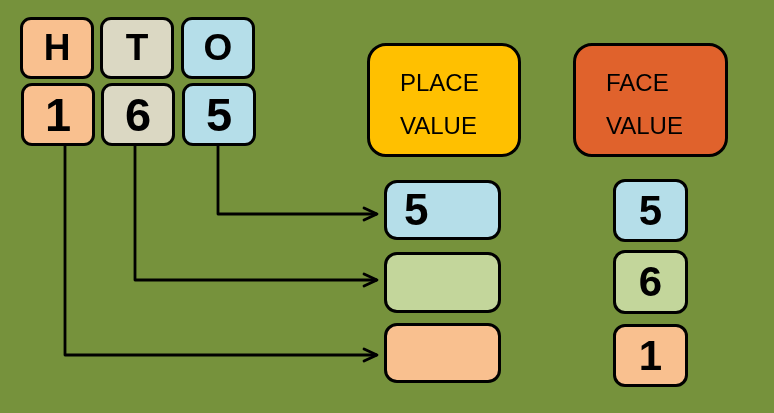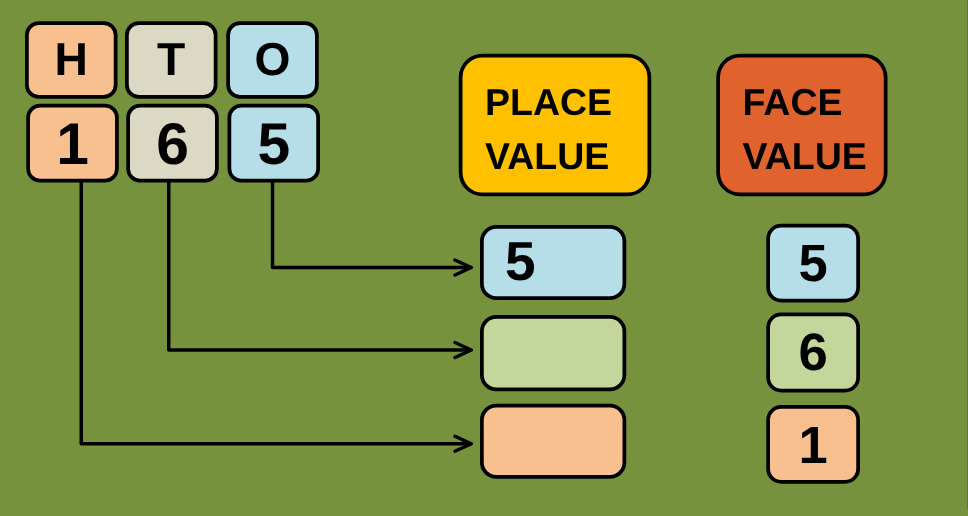--- a/index.html
+++ b/index.html
@@ -27,24 +27,24 @@
   .peach  { background: #F9C08F; }
   .tan    { background: #DBD8C3; }
   .blue   { background: #B5DEE9; }
   .green  { background: #C3D69B; }
   .gold   { background: #FFC000; }
   .orange-red { background: #E0622C; }
   .header-box {
     width: 154px; height: 114px;
     border-radius: 19px;
     display: block;
-    padding: 15px 0 0 18px;
-    font-size: 30px;
+    padding: 15px 0 0 30px;
+    font-size: 24px;
     line-height: 43px;
-    font-weight: bold;
+    font-weight: normal;
   }
   .pv-box {
     width: 117px; height: 60px;
     font-size: 44px;
     justify-content: flex-start;
     padding-left: 17px;
     border-radius: 13px;
   }
   .fv-box {
     width: 75px; height: 63px;
@@ -91,21 +91,21 @@
   </div>
   <div class="box digit blue" style="left:182px; top:83px;">
     <span>5</span>
   </div>
 
   <div class="box header-box gold" style="left:367px; top:43px;">
     <div>PLACE</div>
     <div>VALUE</div>
   </div>
 
-  <div class="box header-box orange-red" style="left:573px; top:43px; width:137px;">
+  <div class="box header-box orange-red" style="left:573px; top:43px; width:155px;">
     <div>FACE</div>
     <div>VALUE</div>
   </div>
 
   <div class="box pv-box blue" style="left:384px; top:180px;">
     <span>5</span>
   </div>
   <div class="box pv-box green" style="left:384px; top:252px; height:61px;">
     <span></span>
   </div>

